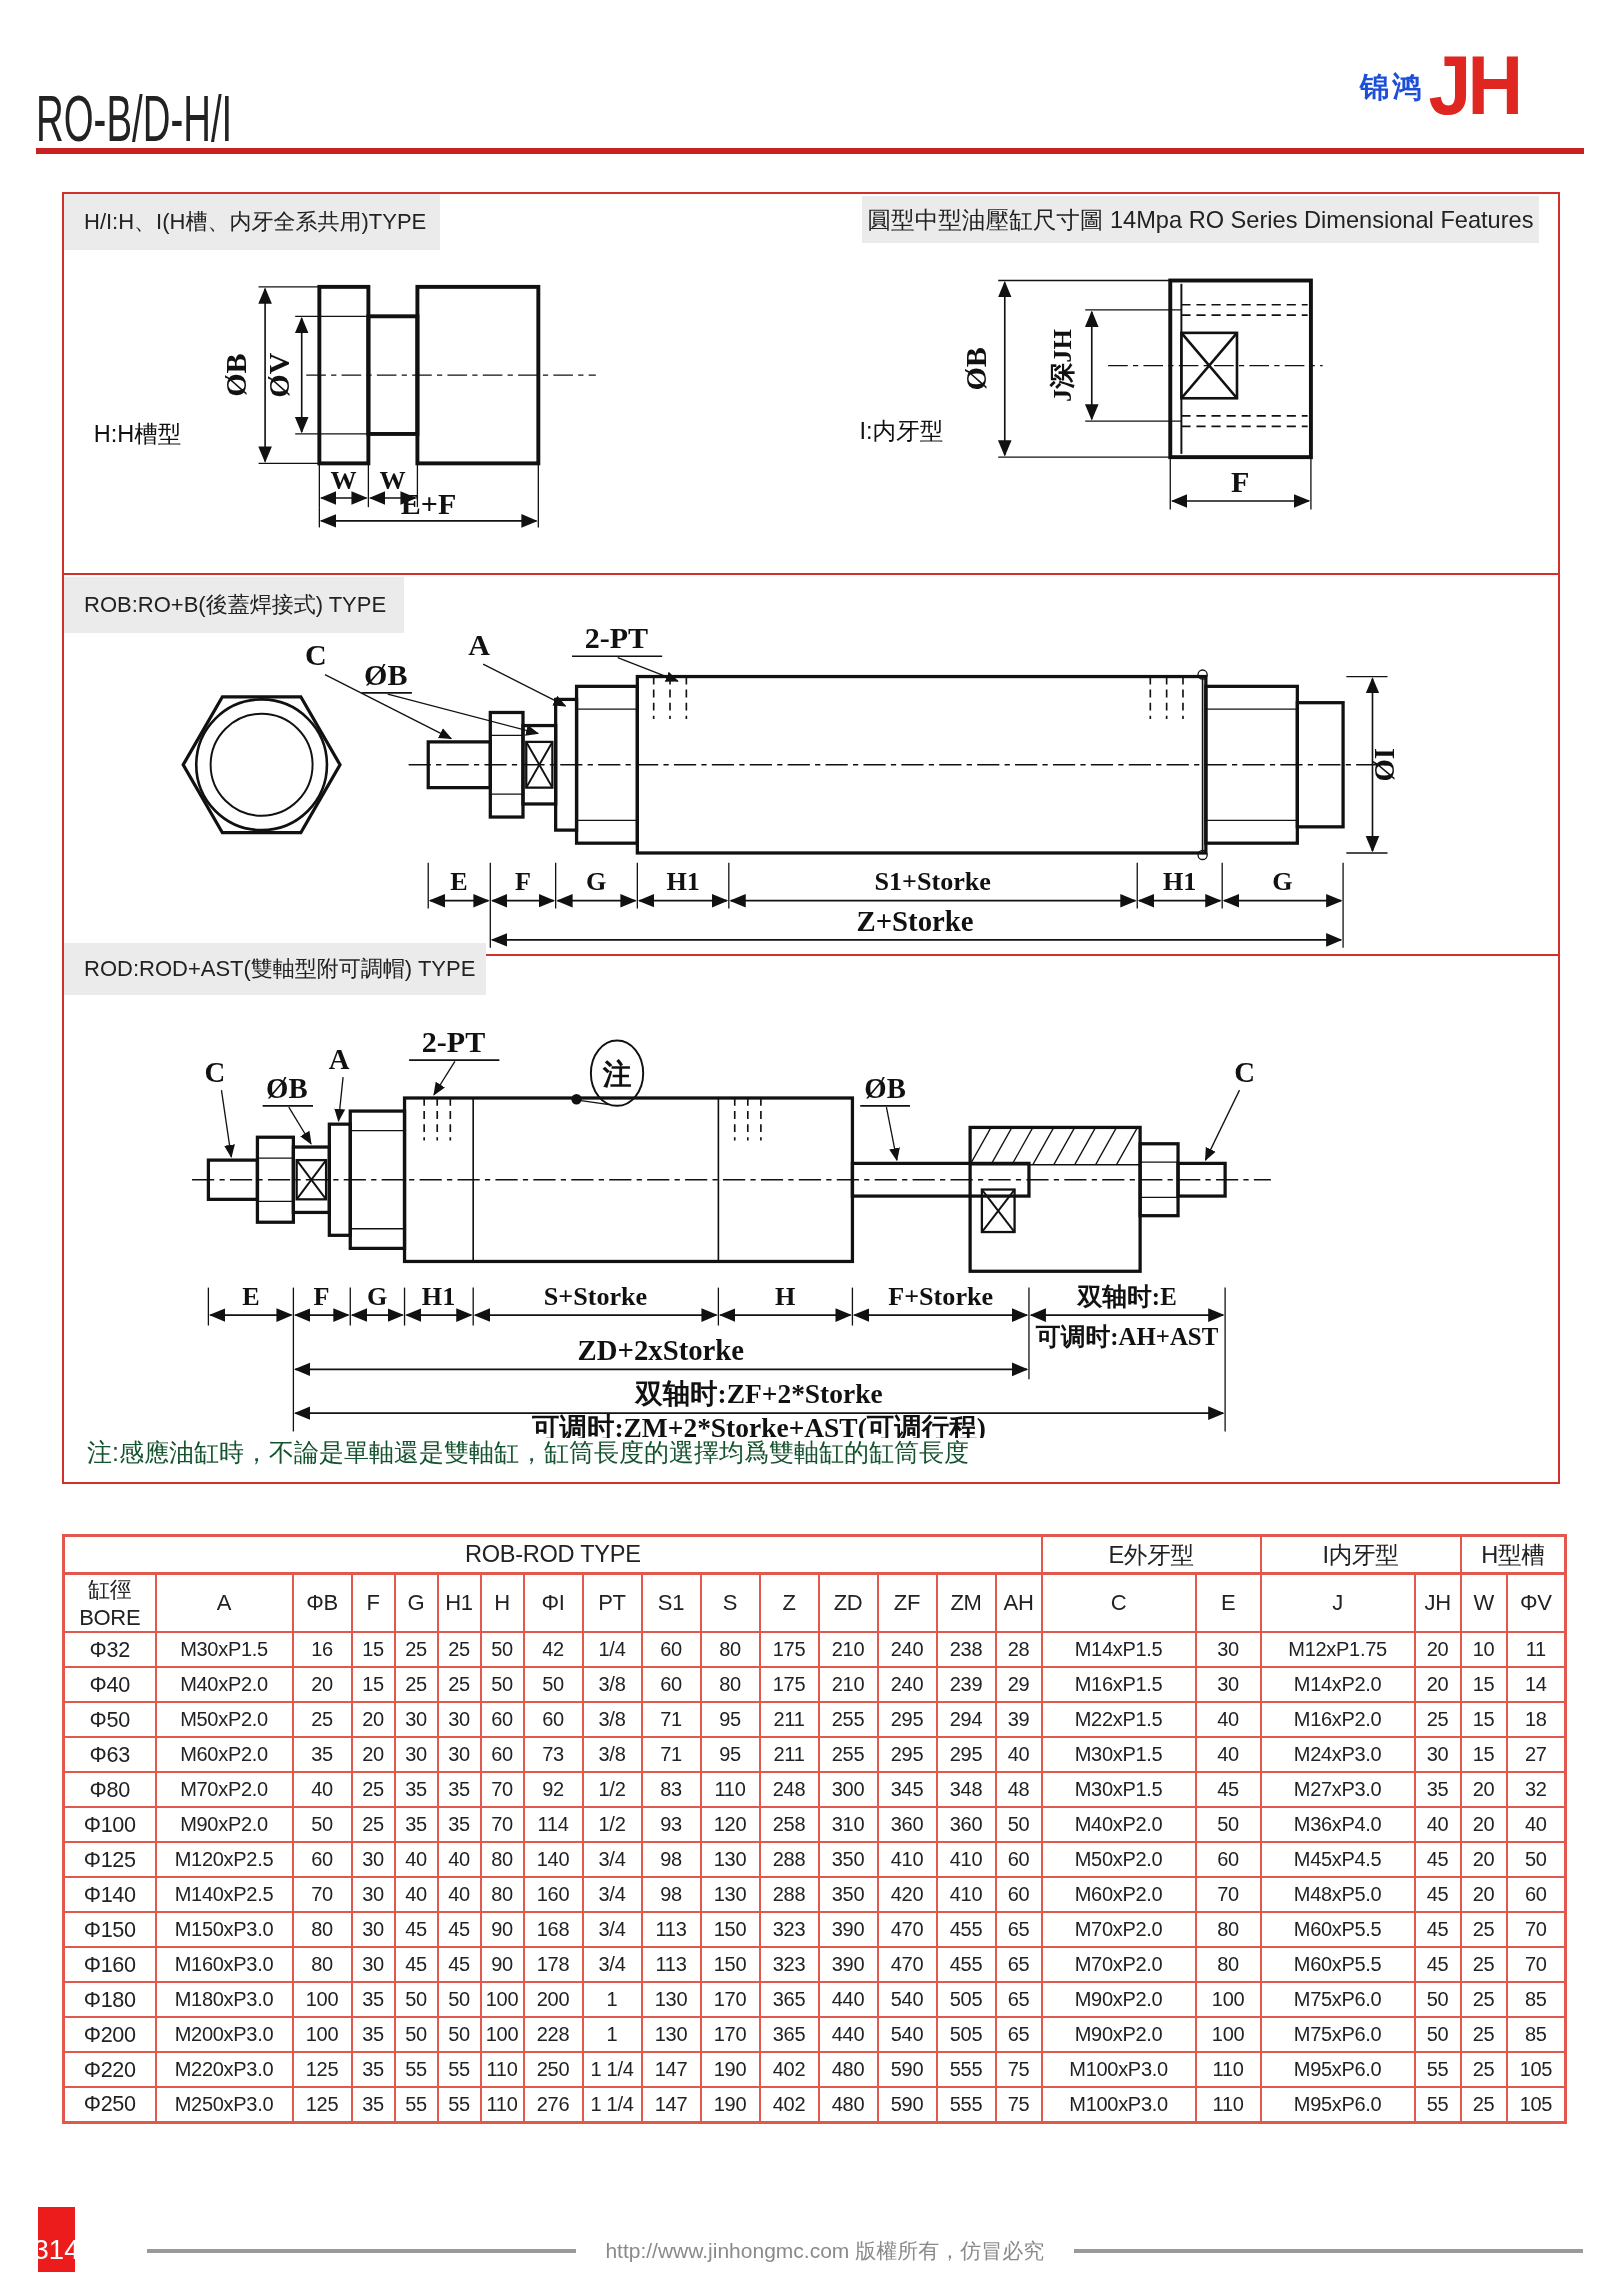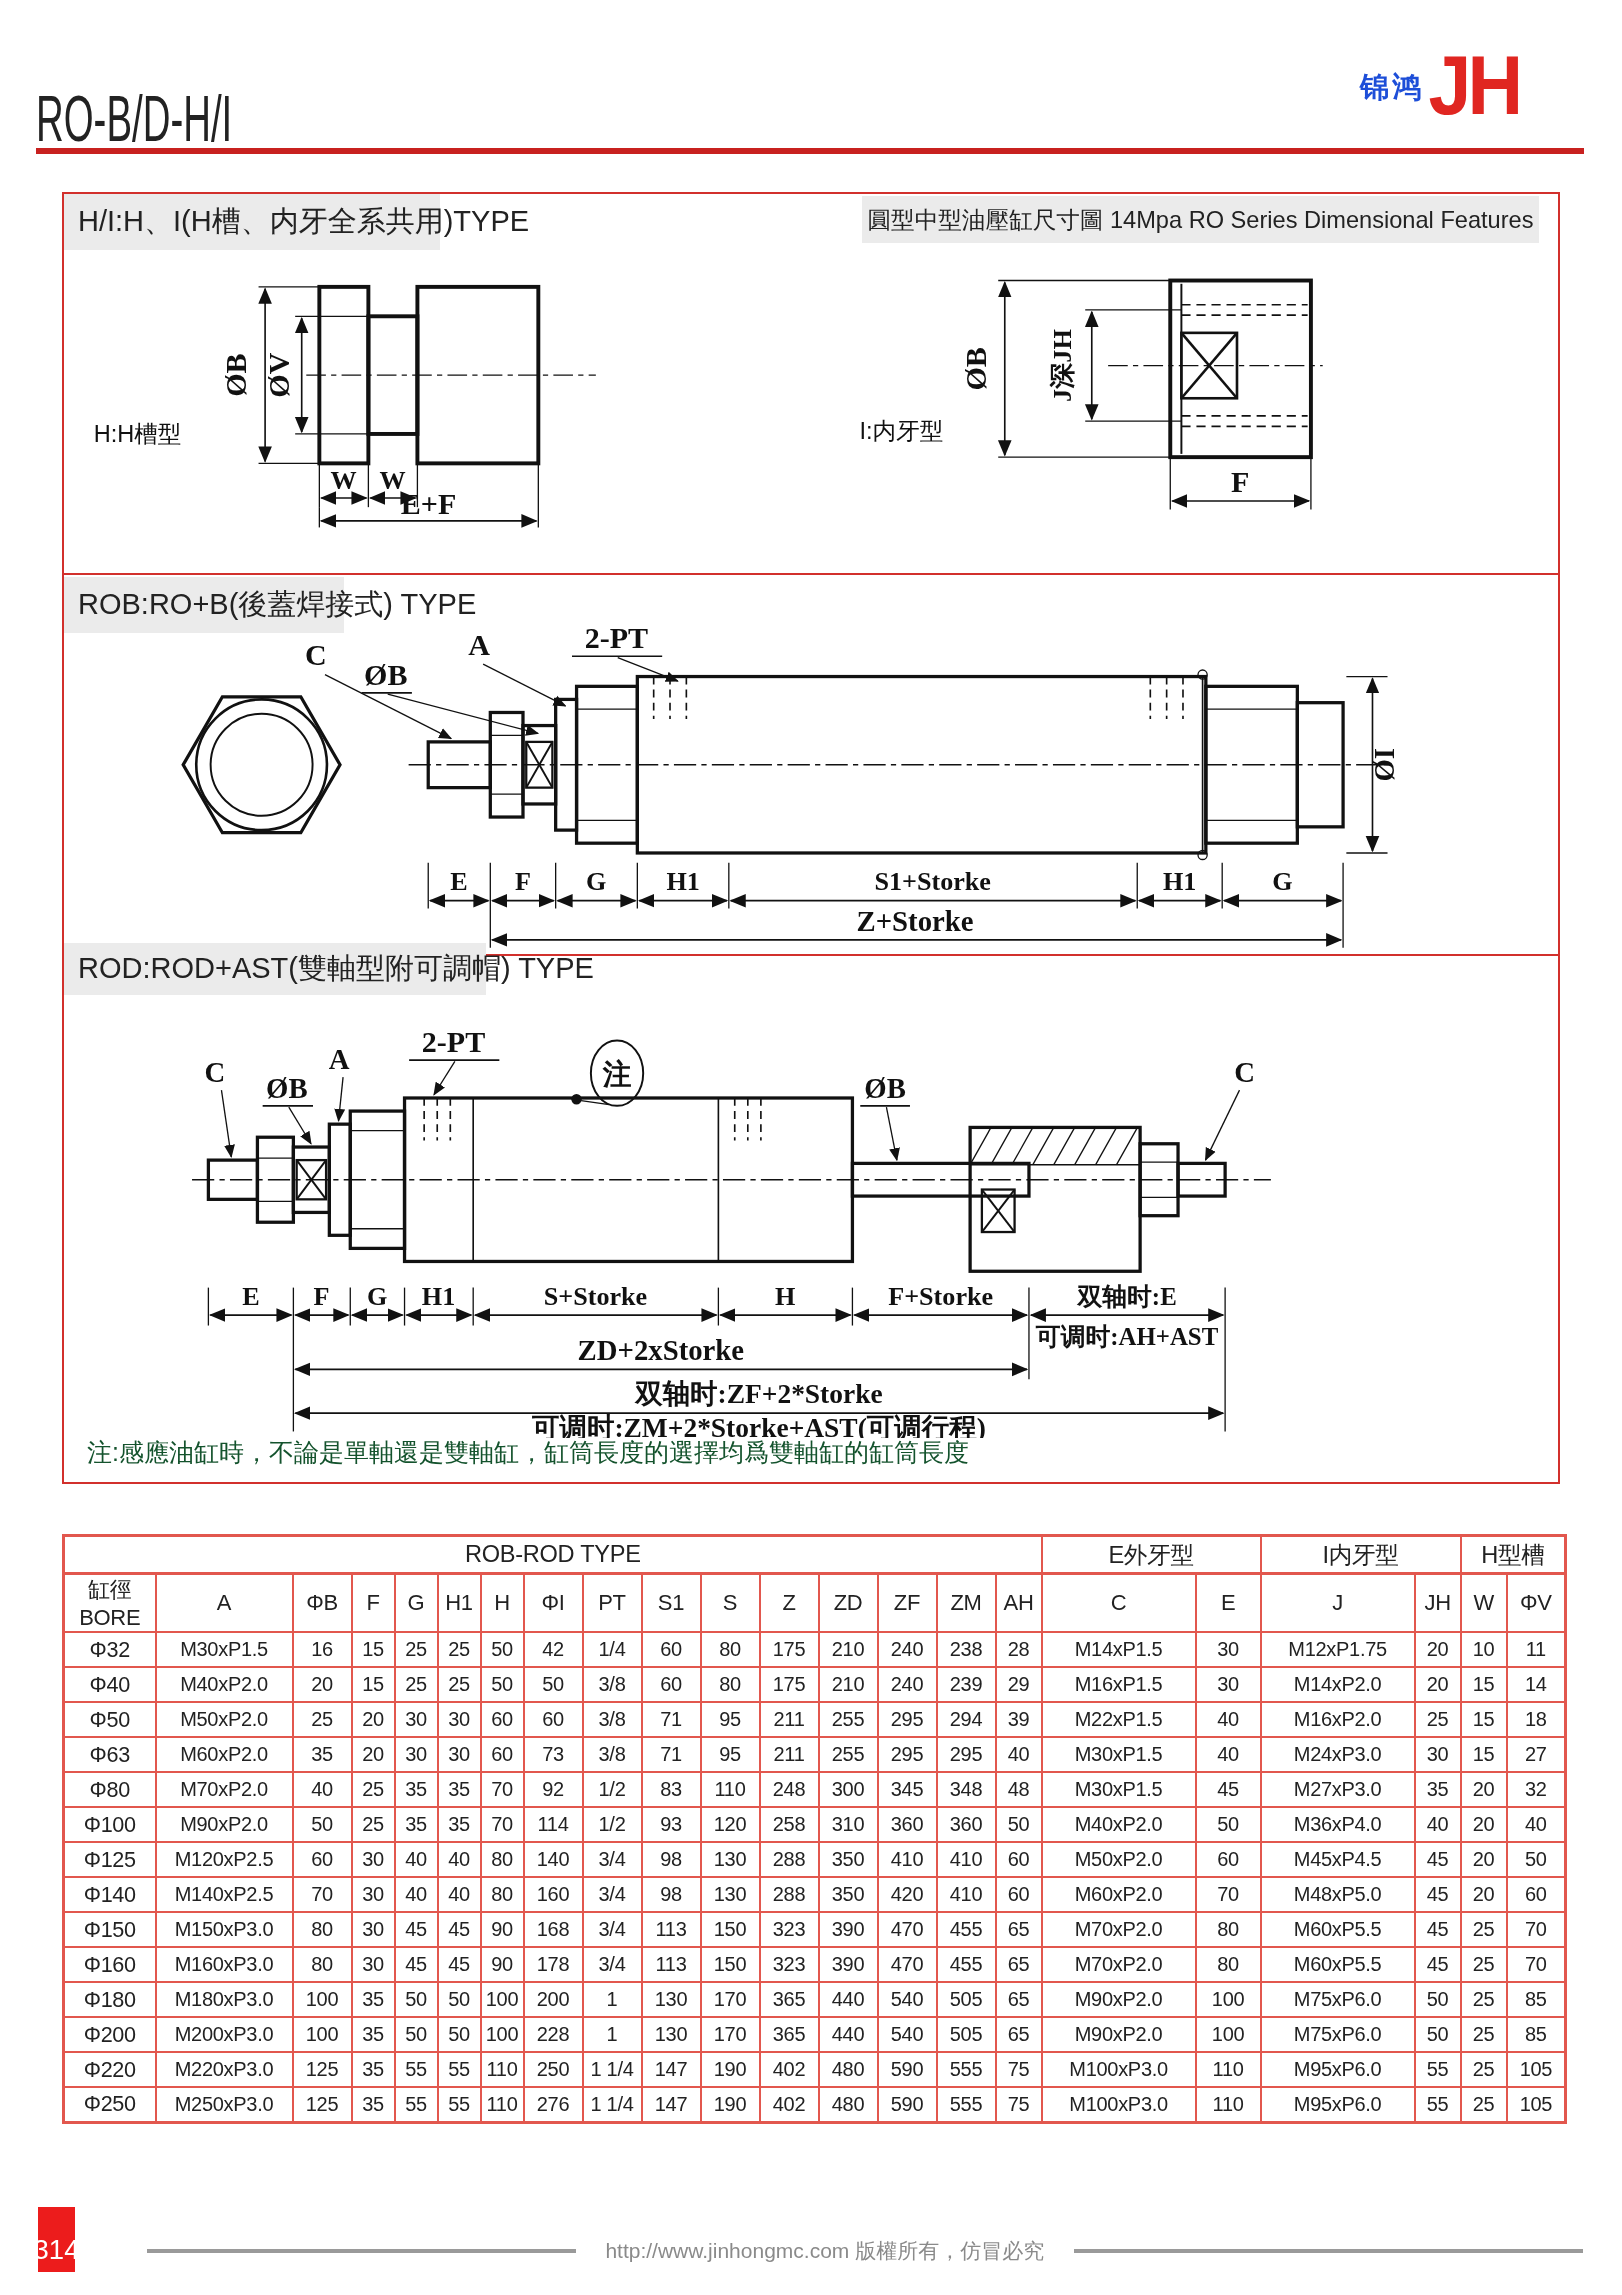--- a/index.html
+++ b/index.html
@@ -8,23 +8,23 @@
         font-family:"Liberation Sans",sans-serif;color:#1c1c1c;overflow:hidden}
   .title{position:absolute;left:36px;top:82px;font-size:64px;font-weight:400;
          transform:scaleX(.6);transform-origin:left center;white-space:nowrap;color:#222}
   .header-rule{position:absolute;left:36px;top:148px;width:1548px;height:5.9px;background:#c8211f}
   .logo{position:absolute;left:1360px;top:50px;display:flex;align-items:flex-start}
   .logo-cn{font-size:29px;font-weight:bold;color:#1d4ed8;letter-spacing:3.3px;margin-top:18px}
   .logo-en{font-size:77px;font-weight:bold;color:#e02621;line-height:.85;letter-spacing:-3.9px;
            margin-left:3.9px;transform:scaleY(1.08);transform-origin:top}
   .main-box{position:absolute;left:62px;top:192px;width:1498px;height:1292px;border:2px solid #d2302c}
   .sec-label{position:absolute;background:#ebebeb;display:flex;align-items:center;
-             padding-left:14px;font-size:29px;color:#222;white-space:nowrap}
+             padding-left:20px;font-size:22px;color:#222;white-space:nowrap}
   .sec1{left:0;top:0;width:376px;height:56px}
-  .sec2{left:0;top:383px;width:280px;height:56px}
+  .sec2{left:0;top:383px;width:340px;height:56px}
   .sec3{left:0;top:749px;width:422px;height:52px}
   .sec-title-right{position:absolute;left:798px;top:2px;width:677px;height:47px;background:#ebebeb;
                    display:flex;align-items:center;justify-content:center;font-size:23.6px;color:#222;white-space:nowrap}
   .divider{position:absolute;left:0;width:100%;height:2px;background:#d2302c}
   .d1{top:379px}.d2{top:760px}
   .note{position:absolute;left:23px;top:1242px;font-size:25px;color:#14532d;white-space:nowrap}
   .drw{position:absolute}
   .dim-table{position:absolute;left:62px;top:1534px;width:1498px;border-collapse:collapse;
              table-layout:fixed;background:#fff;border:3.3px solid #e2574e}
   .dim-table th,.dim-table td{border:2px solid #e2574e;text-align:center;vertical-align:middle;

